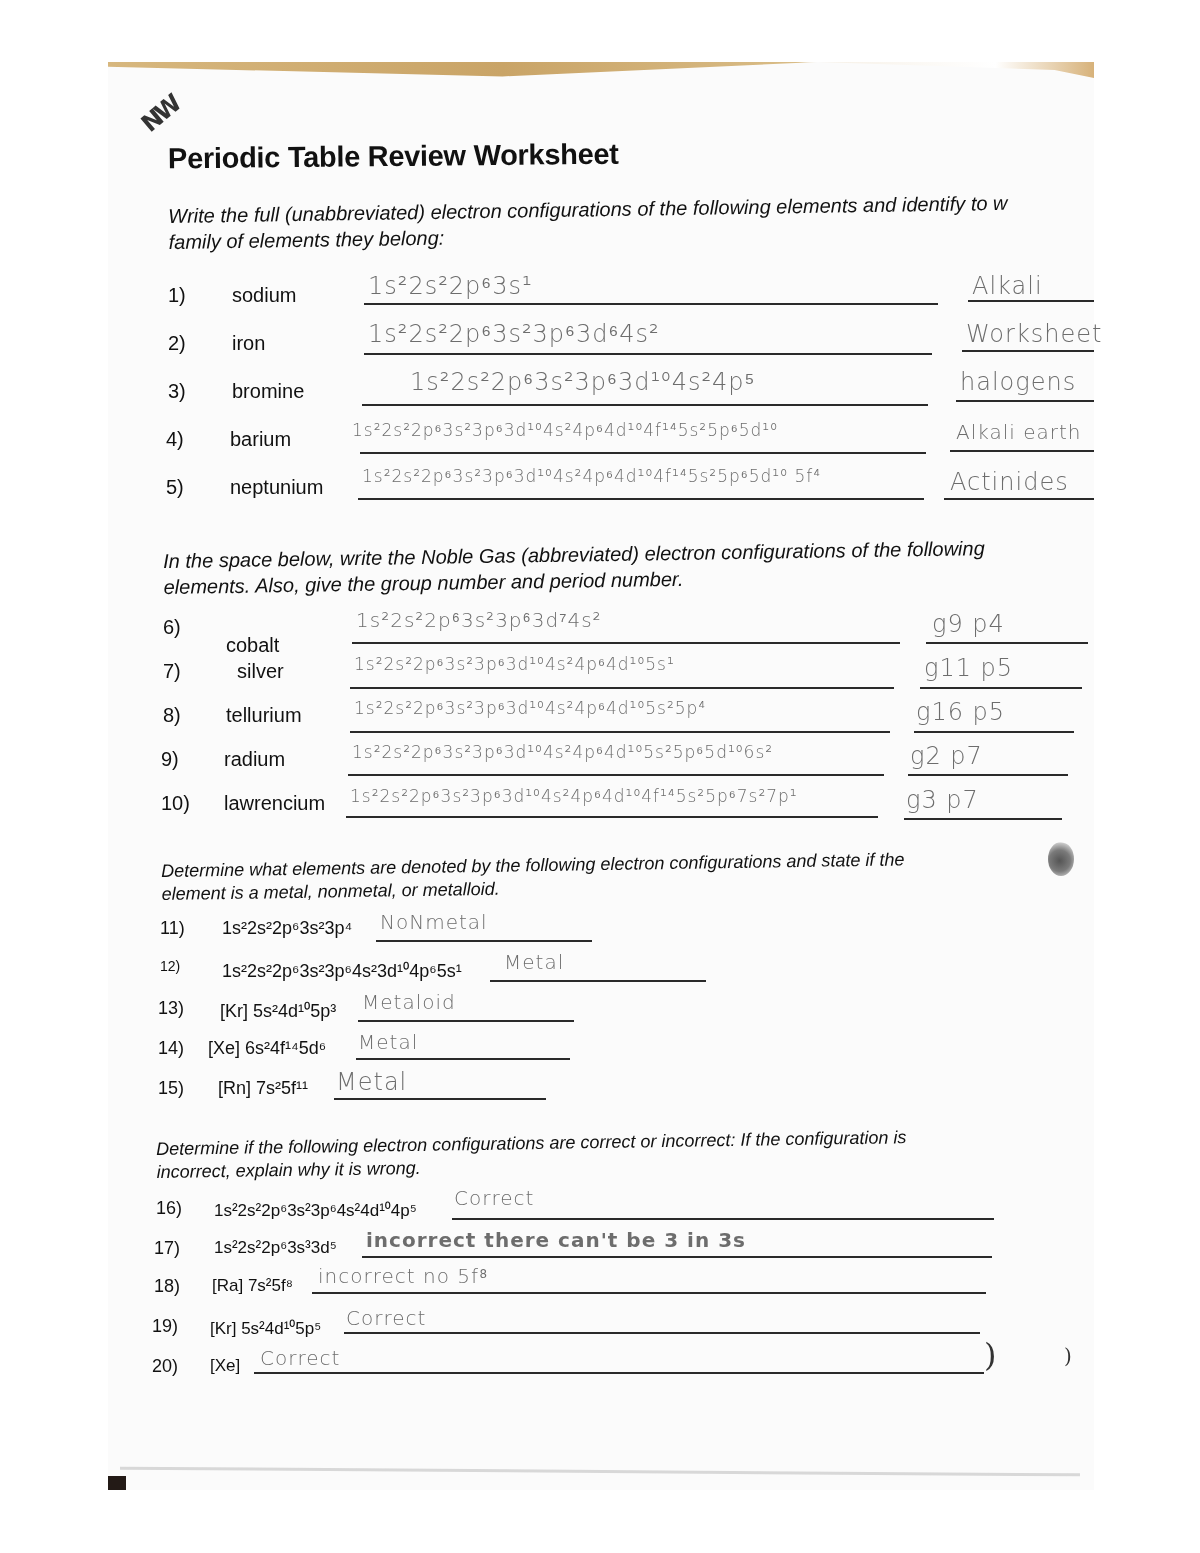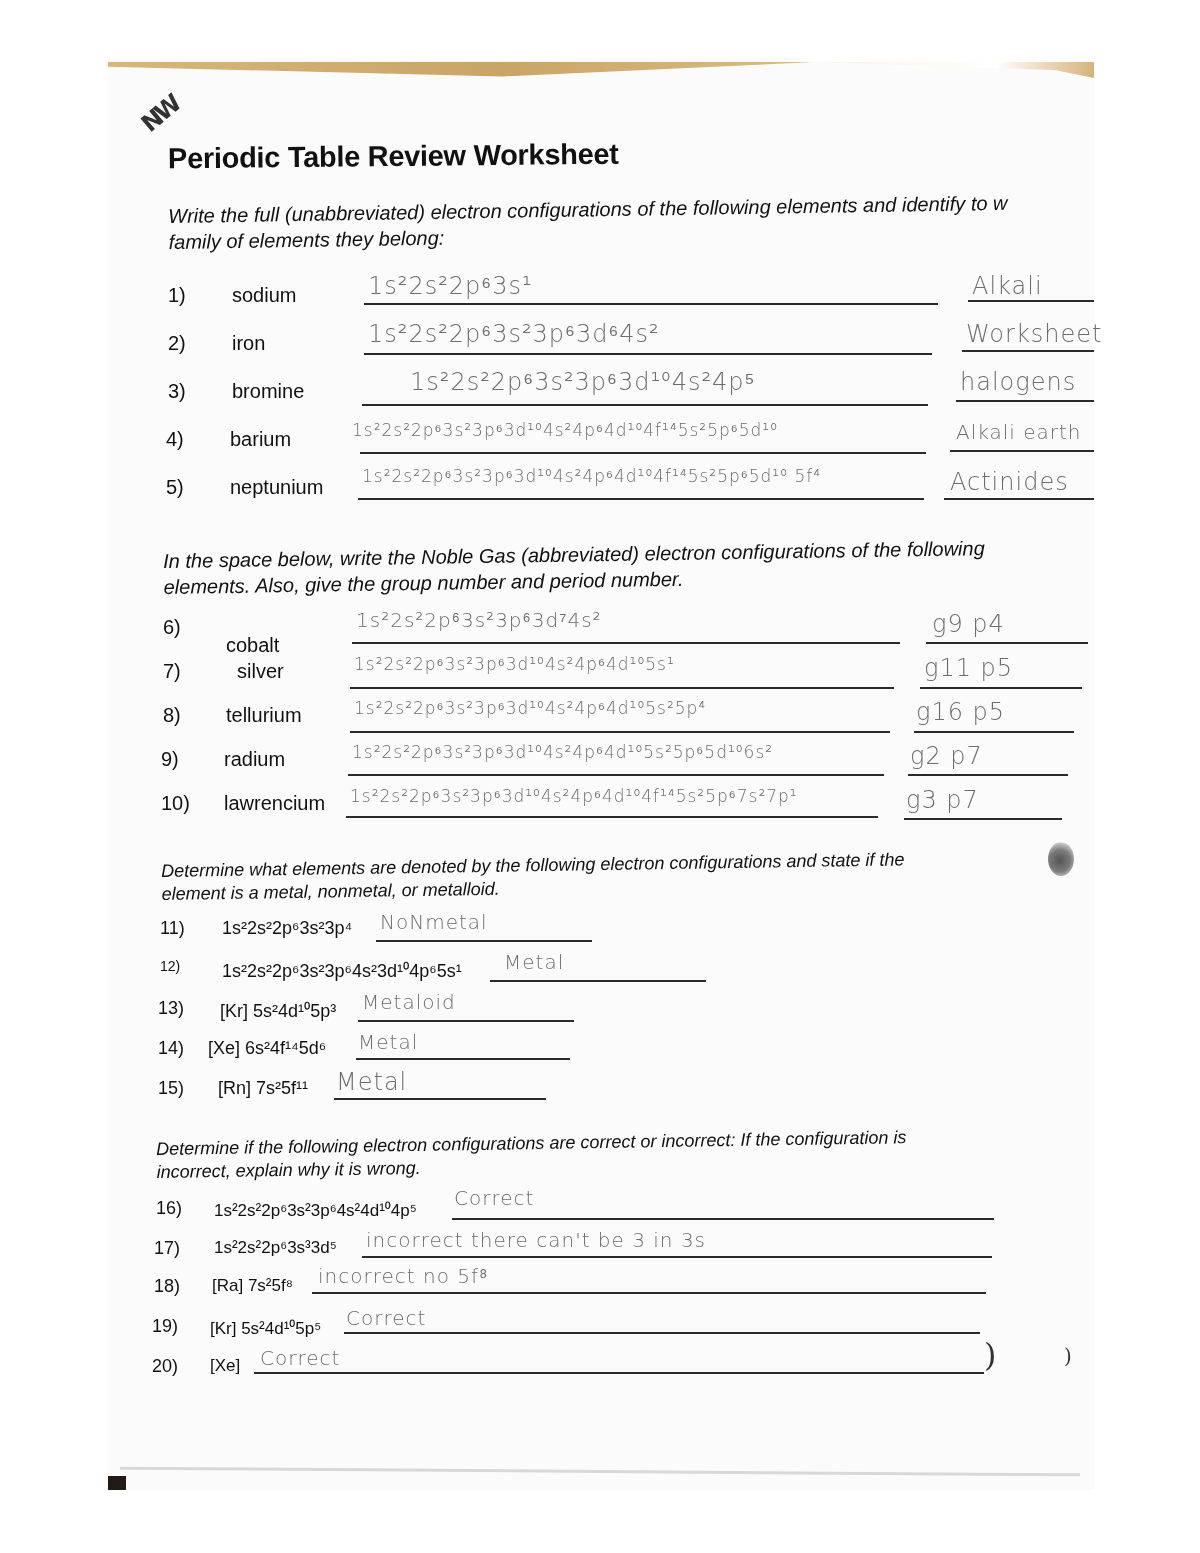--- a/index.html
+++ b/index.html
@@ -186,21 +186,21 @@
 </div>
 
 <div>
   <div class="num" style="left:156px;top:1198px;font-size:18px;">16)</div>
   <div class="label" style="left:214px;top:1198px;font-size:17px;">1s²2s²2p⁶3s²3p⁶4s²4d¹⁰4p⁵</div>
   <div class="hand small" style="left:454px;top:1186px;">Correct</div>
   <div class="line" style="left:452px;top:1218px;width:542px;"></div>
 
   <div class="num" style="left:154px;top:1238px;font-size:18px;">17)</div>
   <div class="label" style="left:214px;top:1238px;font-size:17px;">1s²2s²2p⁶3s³3d⁵</div>
-  <div class="hand small" style="left:366px;top:1228px;">incorrect there can't be 3 in 3s</div>
+  <div class="hand small" style="left:366px;top:1228px;font-weight:bold;">incorrect there can't be 3 in 3s</div>
   <div class="line" style="left:362px;top:1256px;width:630px;"></div>
 
   <div class="num" style="left:154px;top:1276px;font-size:18px;">18)</div>
   <div class="label" style="left:212px;top:1276px;font-size:17px;">[Ra] 7s²5f⁸</div>
   <div class="hand small" style="left:318px;top:1264px;">incorrect no 5f⁸</div>
   <div class="line" style="left:312px;top:1292px;width:674px;"></div>
 
   <div class="num" style="left:152px;top:1316px;font-size:18px;">19)</div>
   <div class="label" style="left:210px;top:1316px;font-size:17px;">[Kr]  5s²4d¹⁰5p⁵</div>
   <div class="hand small" style="left:346px;top:1306px;">Correct</div>

